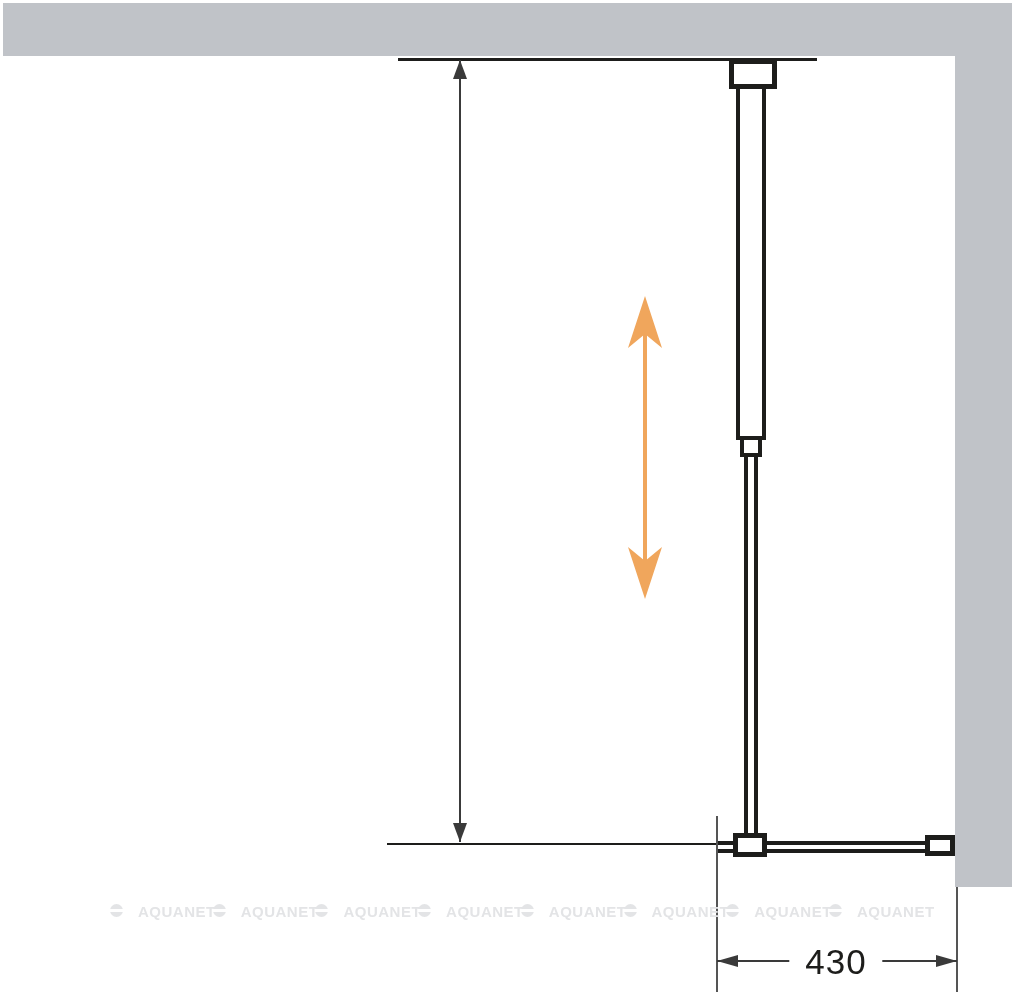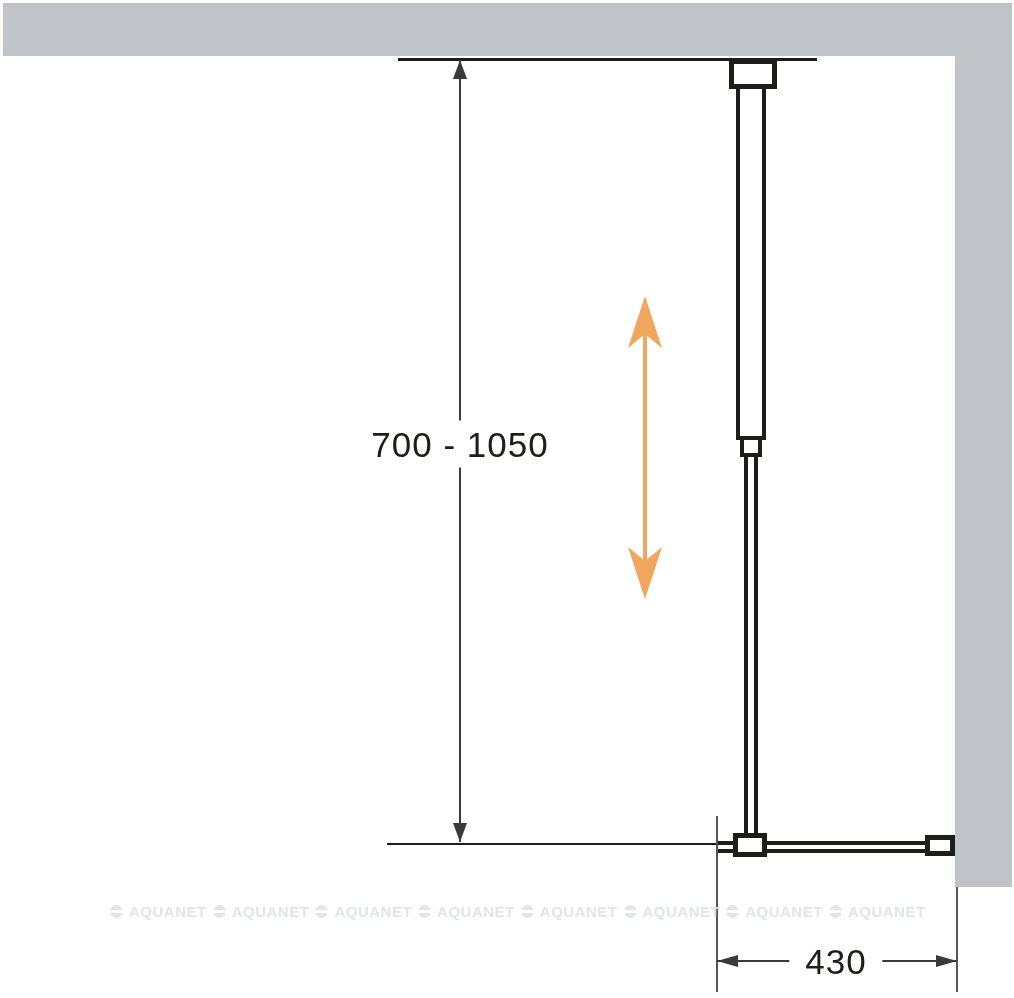--- a/index.html
+++ b/index.html
@@ -60,21 +60,21 @@
   .ext-line{position:absolute;width:2px;background:var(--ext);}
   .ext-left{left:716px;top:816px;height:176px;}
   .ext-right{left:956px;top:887px;height:105px;}
   .dimh-line{position:absolute;left:717px;top:960px;width:240px;height:2px;background:var(--dim);}
   .arrow-left{position:absolute;left:717px;top:955px;width:0;height:0;
     border-top:6px solid transparent;border-bottom:6px solid transparent;border-right:21px solid var(--dim);}
   .arrow-right{position:absolute;left:936px;top:955px;width:0;height:0;
     border-top:6px solid transparent;border-bottom:6px solid transparent;border-left:21px solid var(--dim);}
 
   
-  .wm{position:absolute;top:904px;display:flex;align-items:center;gap:6px;height:15px;}
+  .wm{position:absolute;top:904px;display:flex;gap:15px;height:15px;}
   .wm-logo{width:13px;height:13px;border-radius:50%;
     background:linear-gradient(to bottom,var(--wm) 0 5px,#ffffff 5px 8px,var(--wm) 8px);}
   .wm-text{color:var(--wm);font-size:15px;font-weight:bold;letter-spacing:0.5px;line-height:1;}
 </style>
 </head>
 <body>
 
 <div class="stage">
 
   <div class="wall wall-top"></div>
@@ -100,21 +100,20 @@
   <div class="support-bar"></div>
   <div class="bottom-bracket"></div>
   <div class="wall-bracket"></div>
 
   <div class="ext-line ext-left"></div>
   <div class="ext-line ext-right"></div>
   <div class="dimh-line"></div>
   <div class="arrow-left"></div>
   <div class="arrow-right"></div>
 
-  <div class="dim-label dim-label-height">700 - 1050</div>
   <div class="dim-label dim-label-width">430</div>
 
   <div id="watermarks">
       <span class="wm" style="left: 110px;">
         <span class="wm-logo"></span>
         <span class="wm-text">AQUANET</span>
       </span>
       <span class="wm" style="left: 212.7px;">
         <span class="wm-logo"></span>
         <span class="wm-text">AQUANET</span>

